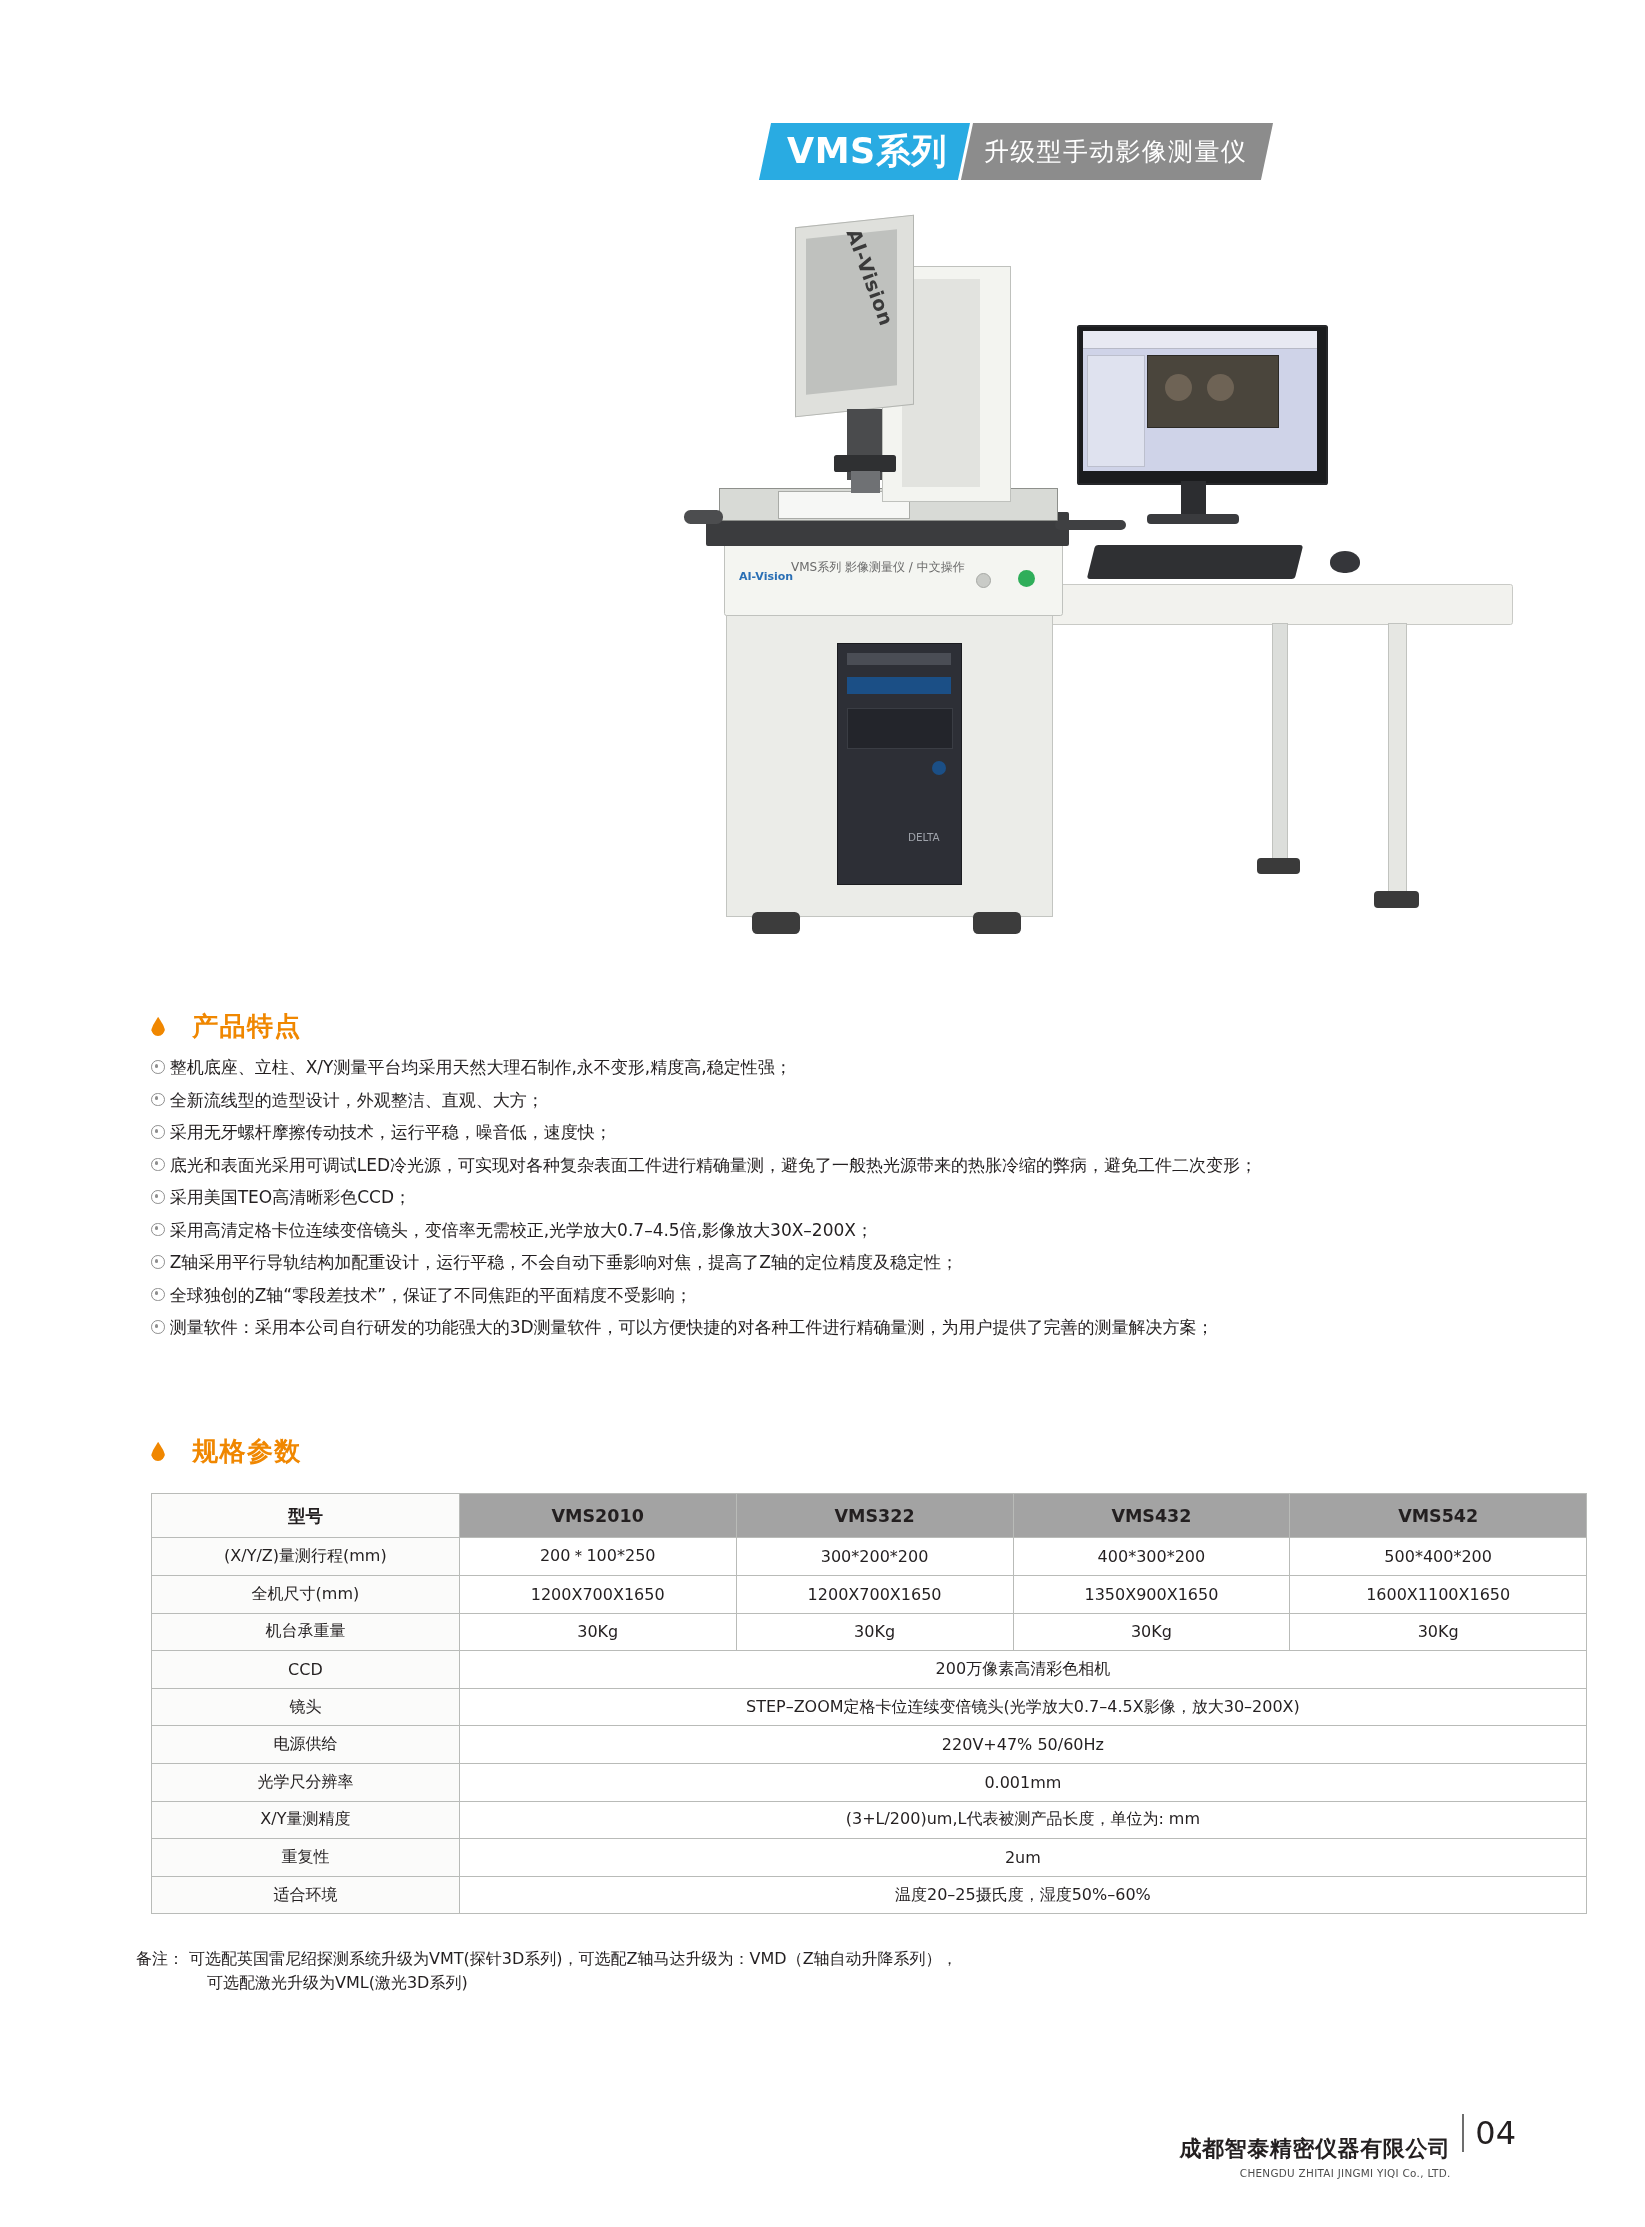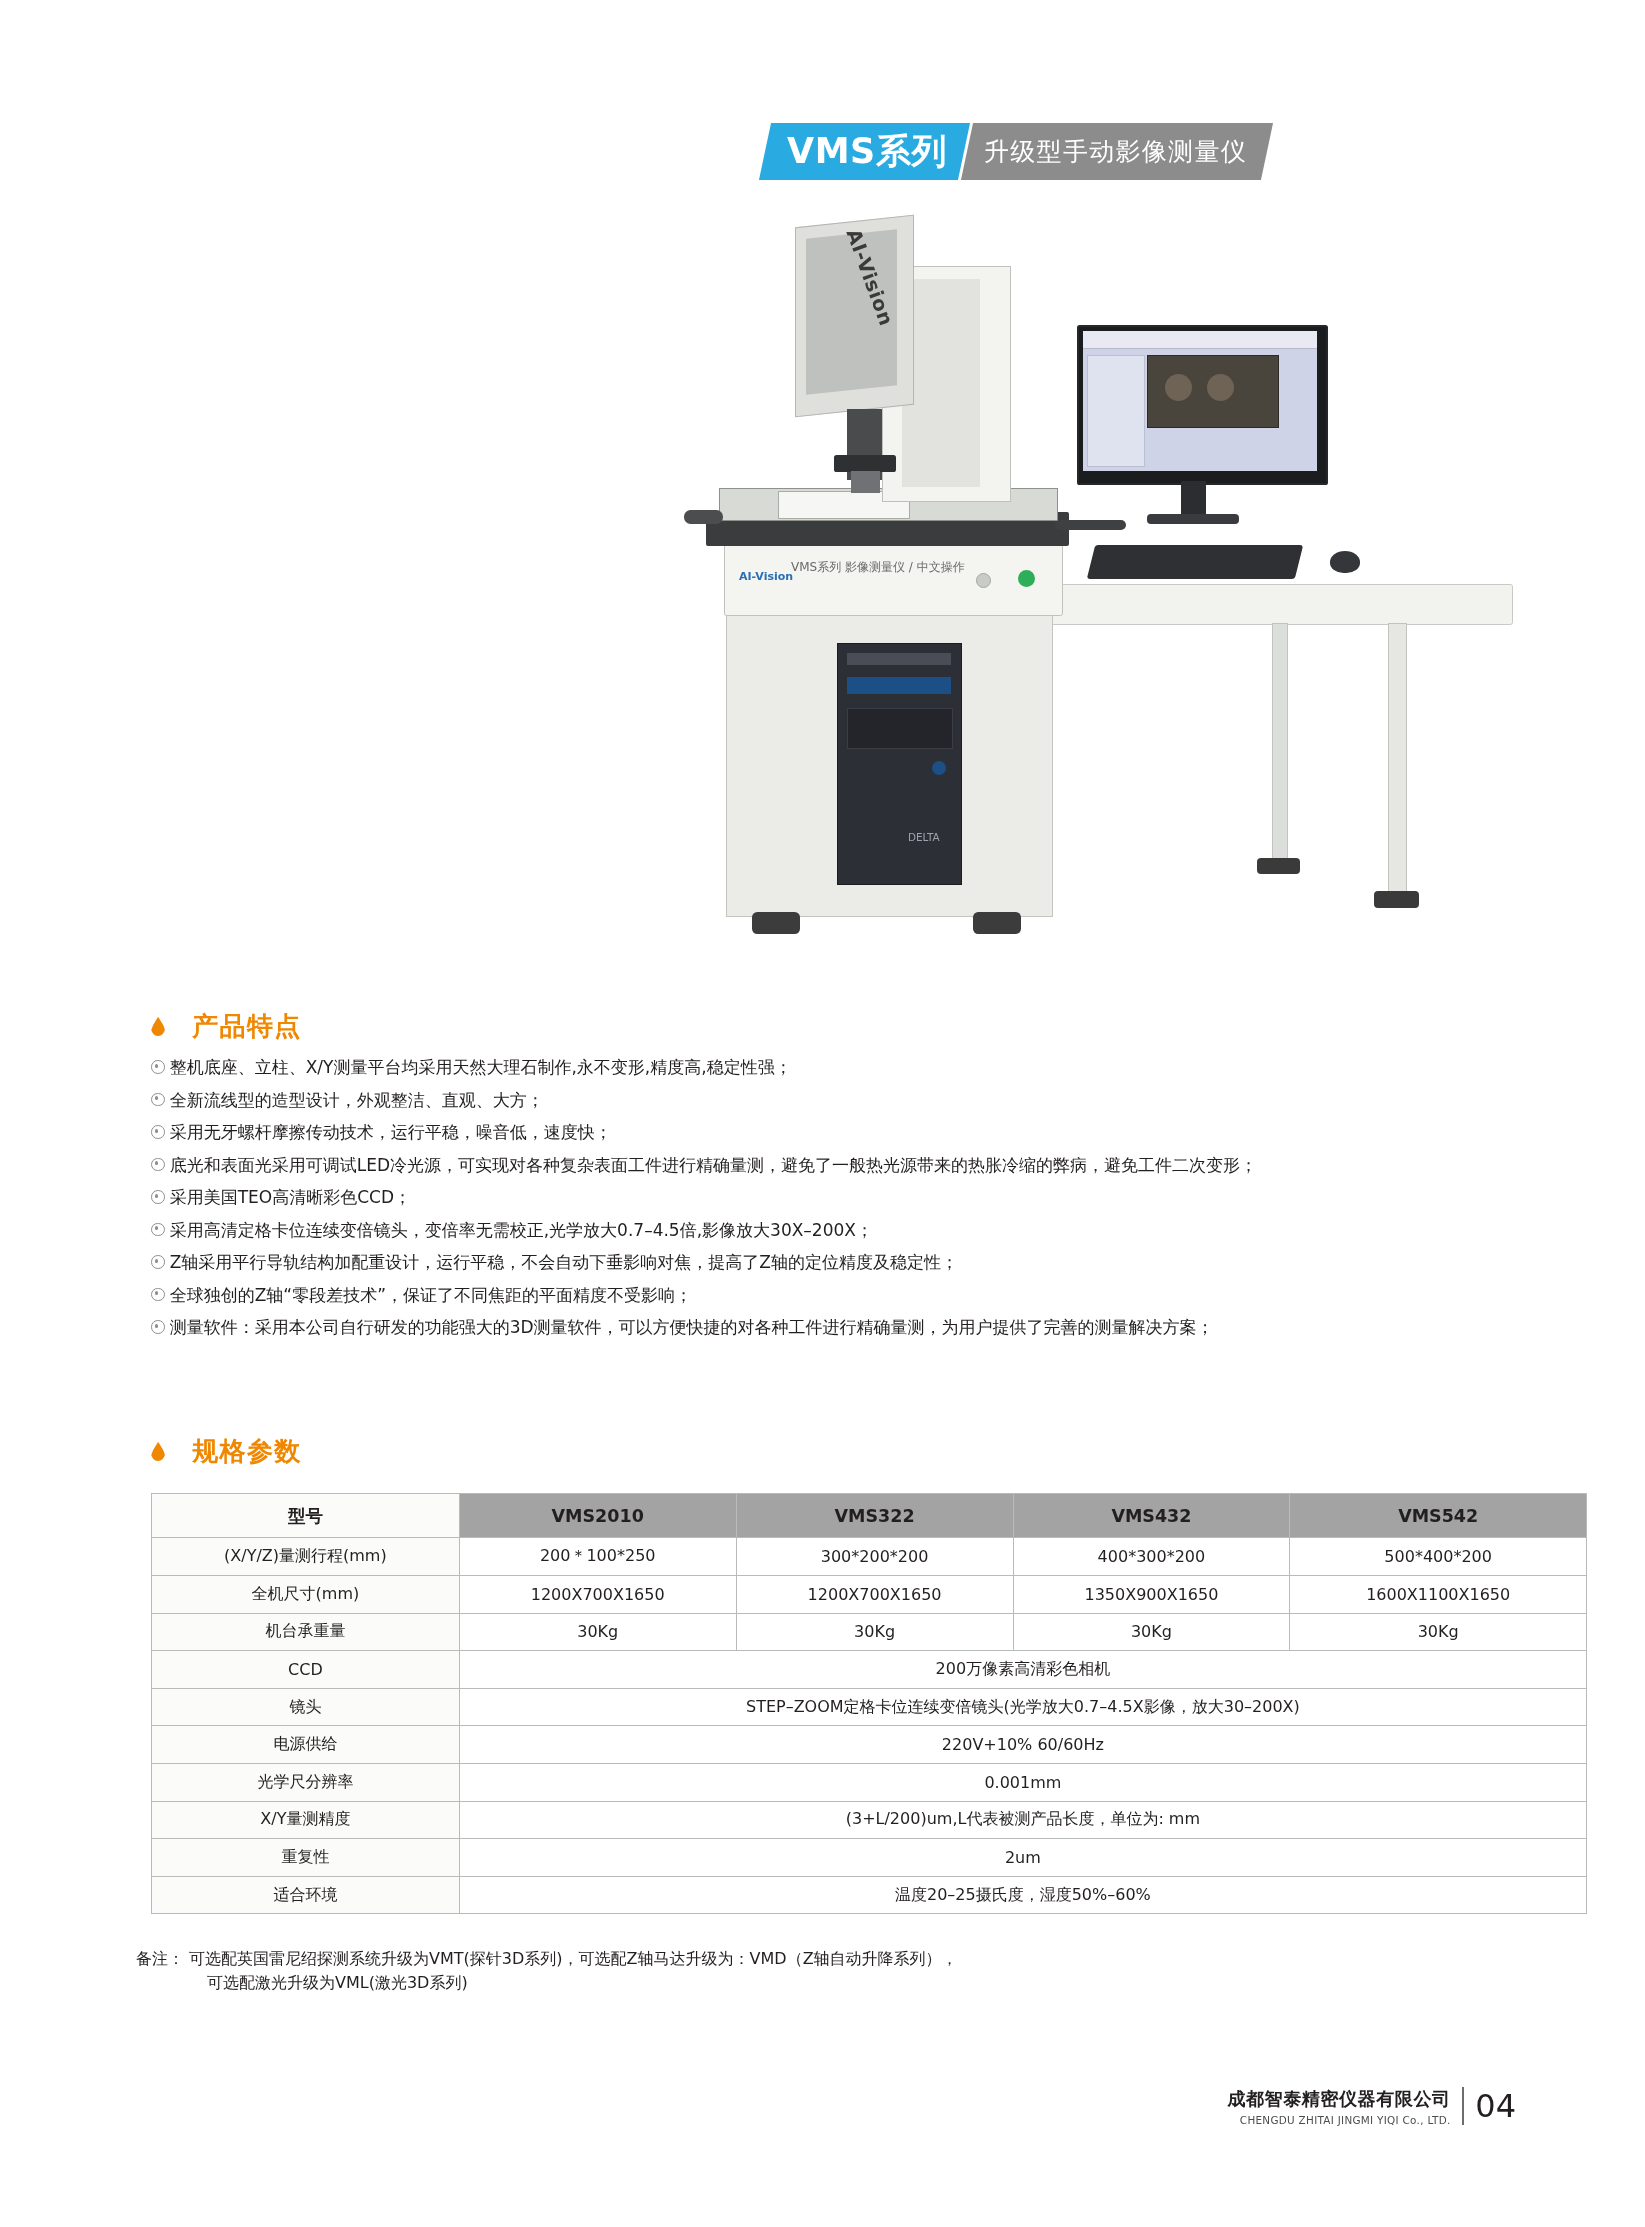--- a/index.html
+++ b/index.html
@@ -577,24 +577,25 @@
     right: 130px;
     top: 2087px;
     display: flex;
     align-items: center;
     gap: 11.7px;
   }
   .footer-company {
     text-align: right;
   }
   .footer-cn {
-    font-size: 18px;
+    font-size: 22px;
     font-weight: bold;
     color: #231f20;
     letter-spacing: 0.6px;
+    margin-top: 47px;
   }
   .footer-en {
     font-size: 10.4px;
     color: #4d4d4d;
     letter-spacing: 0.3px;
     margin-top: 2.6px;
   }
   .footer-divider {
     width: 1.3px;
     height: 38px;
@@ -757,21 +758,21 @@
       <tr>
         <td class="rowlabel">CCD</td>
         <td colspan="4">200万像素高清彩色相机</td>
       </tr>
       <tr>
         <td class="rowlabel">镜头</td>
         <td colspan="4">STEP–ZOOM定格卡位连续变倍镜头(光学放大0.7–4.5X影像，放大30–200X)</td>
       </tr>
       <tr>
         <td class="rowlabel">电源供给</td>
-        <td colspan="4">220V+10% 60/60Hz</td>
+        <td colspan="4">220V+47% 50/60Hz</td>
       </tr>
       <tr>
         <td class="rowlabel">光学尺分辨率</td>
         <td colspan="4">0.001mm</td>
       </tr>
       <tr>
         <td class="rowlabel">X/Y量测精度</td>
         <td colspan="4">(3+L/200)um,L代表被测产品长度，单位为: mm</td>
       </tr>
       <tr>

